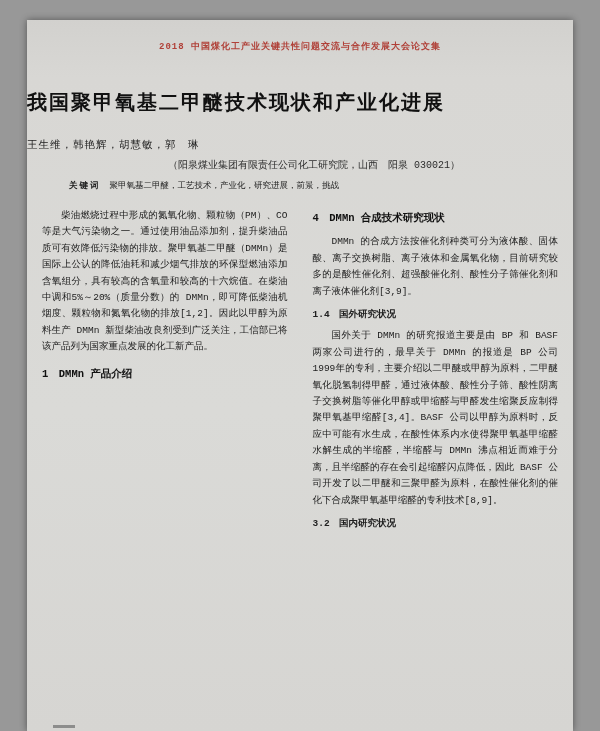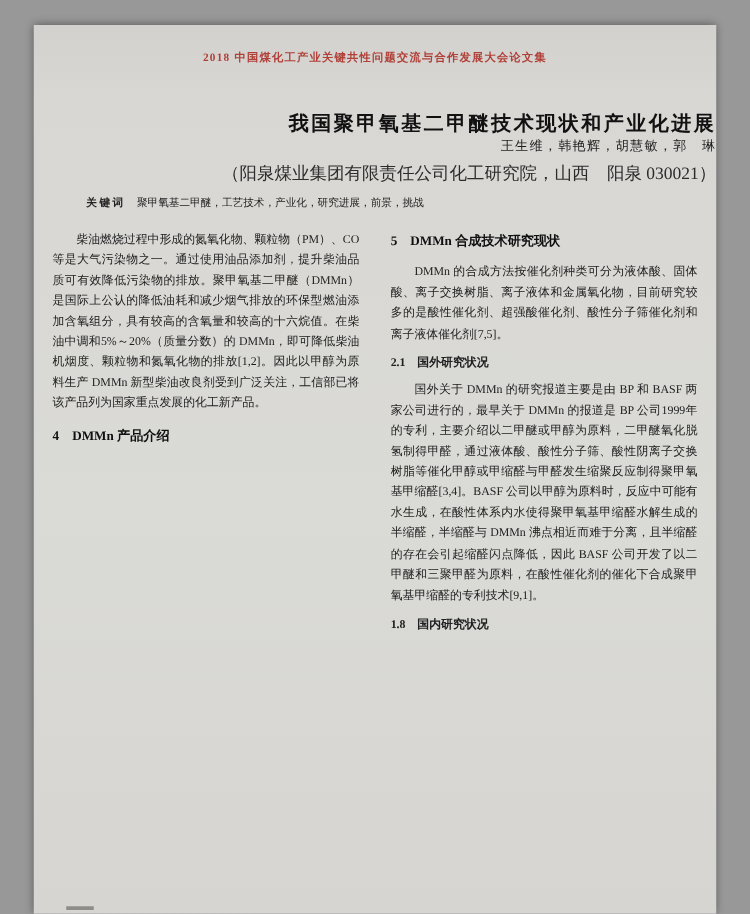--- a/index.html
+++ b/index.html
@@ -11,46 +11,48 @@
     overflow:hidden;
   }
   .page{
     position:absolute;
     left:27px;top:20px;
     width:546px;height:711px;
     background:linear-gradient(180deg,#d2d1ce 0%,#d8d7d4 8%,#dadad7 55%,#d6d5d2 100%);
     box-shadow:0 0 7px rgba(0,0,0,.45);
     overflow:hidden;
     color:#1d1d1d;
+    font-family:Liberation Mono, monospace;
   }
   .header{
     margin-top:20px;
     text-align:center;
     font-size:9px;
     font-weight:bold;
     letter-spacing:1px;
     color:#b04038;
   }
   .title{
     margin:36px 0 0;
-    text-align:right;
-    font-size:16px;
+    text-align:left;
+    font-size:20px;
     font-weight:bold;
     letter-spacing:2px;
     color:#111;
   }
   .authors{
-    text-align:right;
+    margin-top:22px;
+    text-align:left;
     font-size:10.5px;
     letter-spacing:1px;
   }
   .affiliation{
     margin-top:6px;
-    text-align:right;
-    font-size:14px;
+    text-align:center;
+    font-size:10px;
     color:#2c2c2c;
     margin-left:28px;
   }
   .abstract,.keywords{
     margin:0 42px;
     font-size:8.5px;
     line-height:13px;
     text-align:justify;
     color:#222;
   }
@@ -105,28 +107,28 @@
 
 
   <div class="keywords">
     <span class="inline-label">关键词</span><span>聚甲氧基二甲醚，工艺技术，产业化，研究进展，前景，挑战</span>
   </div>
 
   <div class="columns">
 
     <div class="col">
       <p>柴油燃烧过程中形成的氮氧化物、颗粒物（PM）、CO等是大气污染物之一。通过使用油品添加剂，提升柴油品质可有效降低污染物的排放。聚甲氧基二甲醚（DMMn）是国际上公认的降低油耗和减少烟气排放的环保型燃油添加含氧组分，具有较高的含氧量和较高的十六烷值。在柴油中调和5%～20%（质量分数）的 DMMn，即可降低柴油机烟度、颗粒物和氮氧化物的排放[1,2]。因此以甲醇为原料生产 DMMn 新型柴油改良剂受到广泛关注，工信部已将该产品列为国家重点发展的化工新产品。</p>
-      <h3>4　DMMn 产品介绍</h3>
+      <h3>1　DMMn 产品介绍</h3>
     </div>
 
     <div class="col">
-      <h3 class="first">5　DMMn 合成技术研究现状</h3>
-      <p>DMMn 的合成方法按催化剂种类可分为液体酸、固体酸、离子交换树脂、离子液体和金属氧化物，目前研究较多的是酸性催化剂、超强酸催化剂、酸性分子筛催化剂和离子液体催化剂[7,5]。</p>
-      <h4>2.1　国外研究状况</h4>
-      <p>国外关于 DMMn 的研究报道主要是由 BP 和 BASF 两家公司进行的，最早关于 DMMn 的报道是 BP 公司1999年的专利，主要介绍以二甲醚或甲醇为原料，二甲醚氧化脱氢制得甲醛，通过液体酸、酸性分子筛、酸性阴离子交换树脂等催化甲醇或甲缩醛与甲醛发生缩聚反应制得聚甲氧基甲缩醛[3,4]。BASF 公司以甲醇为原料时，反应中可能有水生成，在酸性体系内水使得聚甲氧基甲缩醛水解生成的半缩醛，半缩醛与 DMMn 沸点相近而难于分离，且半缩醛的存在会引起缩醛闪点降低，因此 BASF 公司开发了以二甲醚和三聚甲醛为原料，在酸性催化剂的催化下合成聚甲氧基甲缩醛的专利技术[9,1]。</p>
-      <h4>1.8　国内研究状况</h4>
+      <h3 class="first">4　DMMn 合成技术研究现状</h3>
+      <p>DMMn 的合成方法按催化剂种类可分为液体酸、固体酸、离子交换树脂、离子液体和金属氧化物，目前研究较多的是酸性催化剂、超强酸催化剂、酸性分子筛催化剂和离子液体催化剂[3,9]。</p>
+      <h4>1.4　国外研究状况</h4>
+      <p>国外关于 DMMn 的研究报道主要是由 BP 和 BASF 两家公司进行的，最早关于 DMMn 的报道是 BP 公司1999年的专利，主要介绍以二甲醚或甲醇为原料，二甲醚氧化脱氢制得甲醛，通过液体酸、酸性分子筛、酸性阴离子交换树脂等催化甲醇或甲缩醛与甲醛发生缩聚反应制得聚甲氧基甲缩醛[3,4]。BASF 公司以甲醇为原料时，反应中可能有水生成，在酸性体系内水使得聚甲氧基甲缩醛水解生成的半缩醛，半缩醛与 DMMn 沸点相近而难于分离，且半缩醛的存在会引起缩醛闪点降低，因此 BASF 公司开发了以二甲醚和三聚甲醛为原料，在酸性催化剂的催化下合成聚甲氧基甲缩醛的专利技术[8,9]。</p>
+      <h4>3.2　国内研究状况</h4>
     </div>
 
   </div>
 
   <div class="artifact"></div>
 
 </div>
 
 </body></html>

